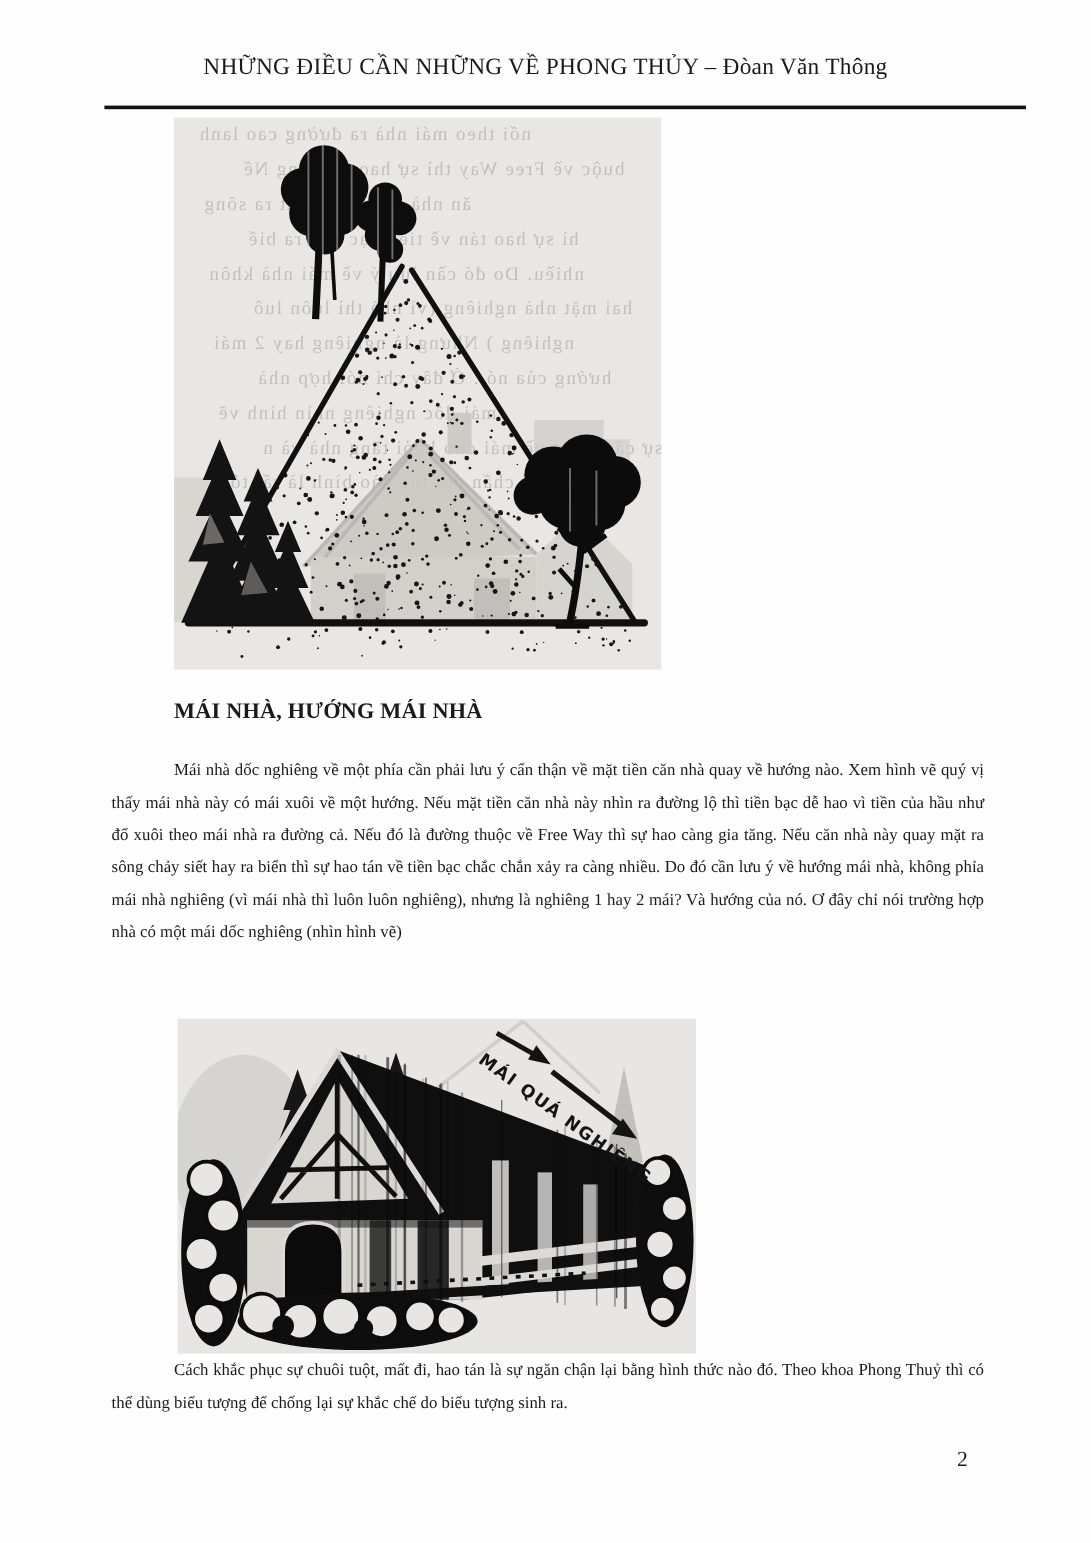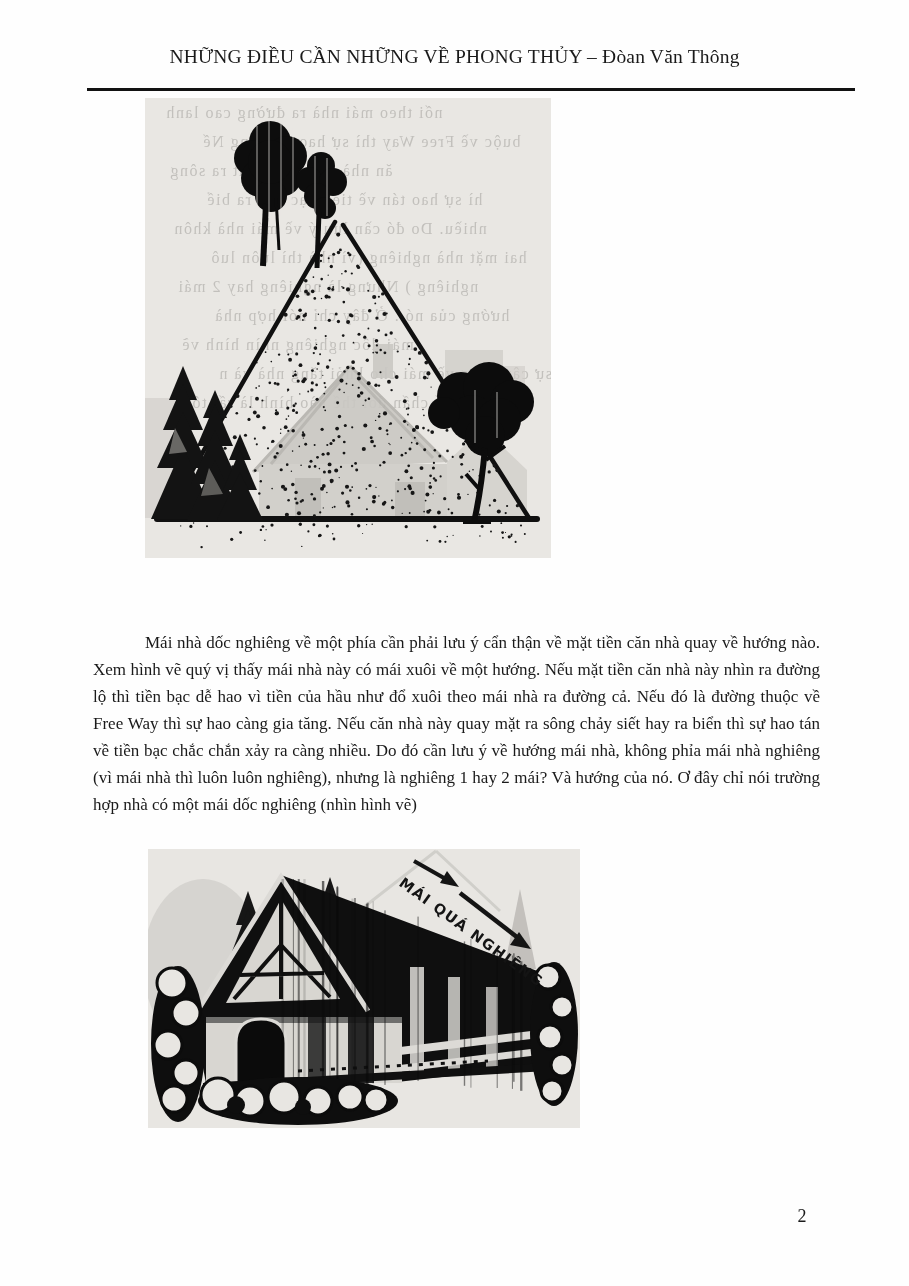--- a/index.html
+++ b/index.html
@@ -11,21 +11,21 @@
   figure{margin:0;}
   .figure{position:absolute;background:#e9e7e3;overflow:hidden;}
   .fig1{left:145px;top:98px;width:406px;height:460px;}
   .fig2{left:148px;top:849px;width:432px;height:279px;}
   .figure svg{display:block;width:100%;height:100%;position:relative;z-index:2;}
   .bleed{position:absolute;inset:0;z-index:1;}
   .bleed-line{position:absolute;transform:scaleX(-1);color:#b6b4b0;font-size:16px;
         letter-spacing:1.5px;white-space:nowrap;filter:blur(.6px);opacity:.75;}
   .section-heading{position:absolute;left:145px;top:583px;margin:0;
         font-size:18.5px;font-weight:bold;letter-spacing:.2px;}
-  .body-para{position:absolute;left:93px;width:727px;margin:0;font-size:17px;
+  .body-para{position:absolute;left:93px;width:727px;margin:0;font-size:14px;
         line-height:27px;text-align:justify;text-indent:52px;}
   .para1{top:629px;}
   .para2{top:1129px;}
   .page-number{position:absolute;top:1206px;left:780px;width:44px;text-align:center;font-size:18px;}
 </style>
 </head>
 <body>
 
 <div class="page">
 
@@ -591,20 +591,21 @@
         <path d="M340,350 C338,372 335,398 329,424" stroke="#0c0c0c" stroke-width="6" fill="none"></path>
         <path d="M339,356 L320,342 M341,362 L360,348 M335,392 L321,376 M318,424 L346,424" stroke="#0c0c0c" stroke-width="4" fill="none"></path>
       </g>
 
       <g stroke="#e9e7e3" stroke-width="1.6" opacity="0.45">
         <path d="M112,28 V115 M124,22 V120 M136,26 V118 M148,30 V112 M170,58 V120 M182,60 V118 M330,292 V345 M352,294 V340"></path>
       </g>
     </svg>
   </figure>
 
+  <h2 class="section-heading">MÁI NHÀ, HƯỚNG MÁI NHÀ</h2>
 
   <p class="body-para para1">Mái nhà dốc nghiêng về một phía cần phải lưu ý cẩn thận về mặt tiền căn nhà quay về hướng nào. Xem hình vẽ quý vị thấy mái nhà này có mái xuôi về một hướng. Nếu mặt tiền căn nhà này nhìn ra đường lộ thì tiền bạc dễ hao vì tiền của hầu như đổ xuôi theo mái nhà ra đường cả. Nếu đó là đường thuộc về Free Way thì sự hao càng gia tăng. Nếu căn nhà này quay mặt ra sông chảy siết hay ra biển thì sự hao tán về tiền bạc chắc chắn xảy ra càng nhiều. Do đó cần lưu ý về hướng mái nhà, không phỉa mái nhà nghiêng (vì mái nhà thì luôn luôn nghiêng), nhưng là nghiêng 1 hay 2 mái? Và hướng của nó. Ơ đây chỉ nói trường hợp nhà có một mái dốc nghiêng (nhìn hình vẽ)</p>
 
   <figure class="figure fig2" style="background: rgb(233, 231, 227);">
     <svg viewBox="0 0 432 279">
       <rect width="432" height="279" fill="#e8e6e2"></rect>
       <path d="M288,2 L216,58 M288,2 L352,62" stroke="#c6c4c0" stroke-width="3" opacity="0.7" fill="none"></path>
       <ellipse cx="55" cy="115" rx="60" ry="85" fill="#c7c5c1" opacity="0.55"></ellipse>
       <polygon points="372,40 356,120 388,120" fill="#b9b7b3" opacity="0.8"></polygon>
 
@@ -693,15 +694,16 @@
       <g fill="#141414">
         <line x1="266" y1="12" x2="303" y2="33" stroke="#141414" stroke-width="4"></line>
         <polygon points="311,38 292,34 299,22"></polygon>
         <line x1="312" y1="44" x2="374" y2="92" stroke="#141414" stroke-width="4.5"></line>
         <polygon points="383,100 362,96 371,83"></polygon>
       </g>
       <text transform="translate(250,36) rotate(36)" font-size="14.5" font-weight="bold" letter-spacing="1.5" fill="#141414" font-family="&quot;DejaVu Sans&quot;, sans-serif">MÁI QUÁ NGHIÊNG</text>
     </svg>
   </figure>
 
+  <p class="body-para para2">Cách khắc phục sự chuôi tuột, mất đi, hao tán là sự ngăn chận lại bằng hình thức nào đó. Theo khoa Phong Thuỷ thì có thể dùng biểu tượng để chống lại sự khắc chế do biểu tượng sinh ra.</p>
 
   <div class="page-number">2</div>
 </div>
 
 </body></html>

